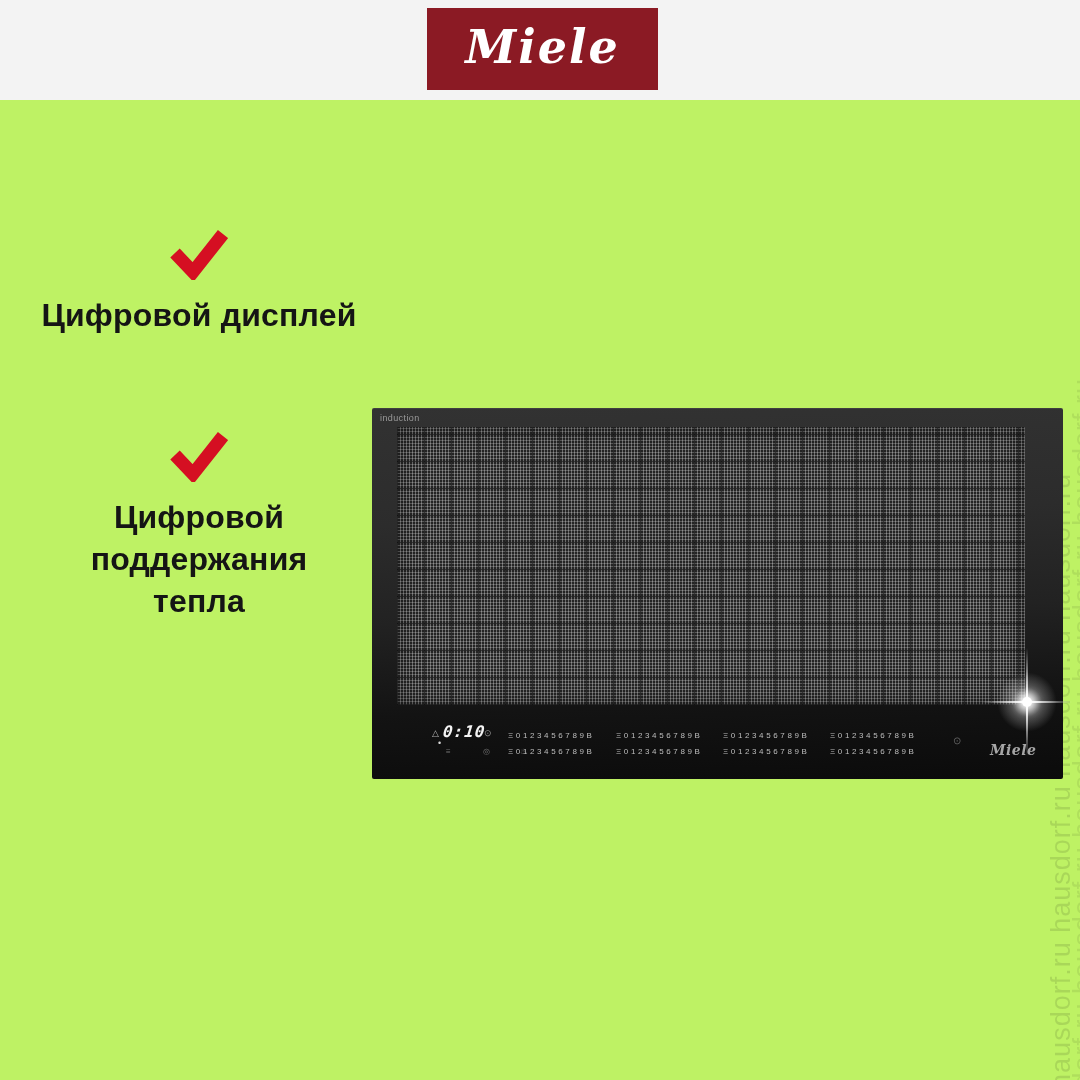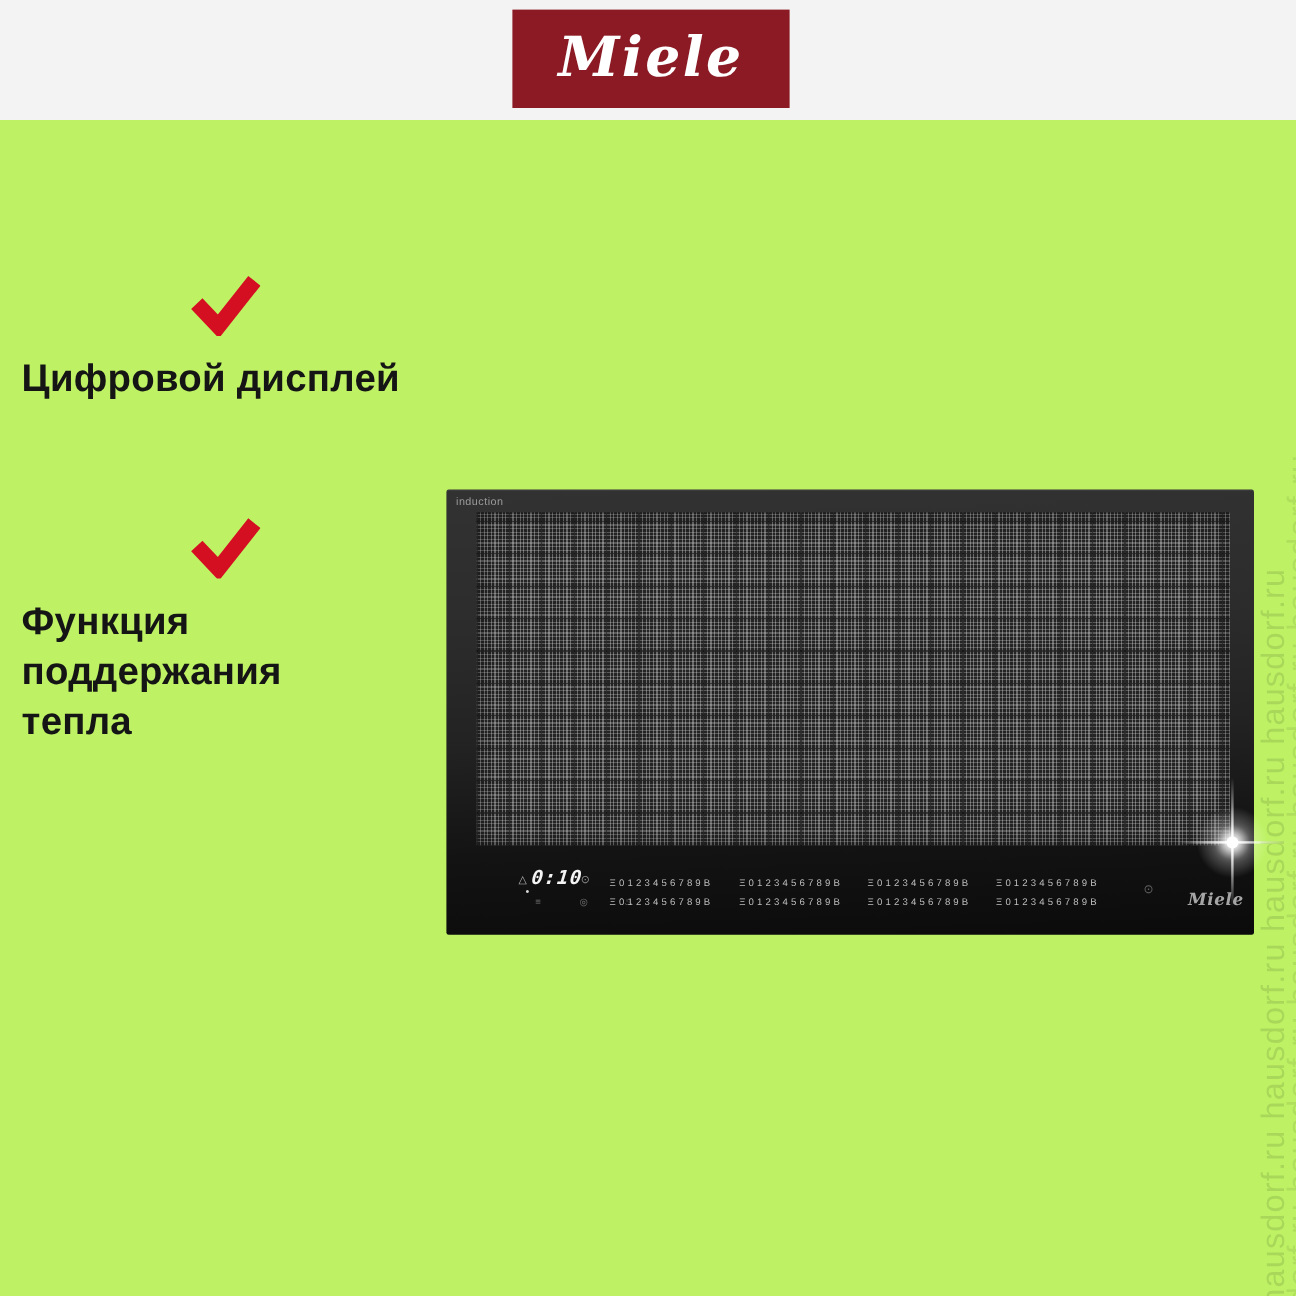--- a/index.html
+++ b/index.html
@@ -13,30 +13,30 @@
   .logo-text{font-family:"DejaVu Serif",serif;font-weight:bold;font-style:italic;
              font-size:46px;color:#ffffff;letter-spacing:2px;padding-bottom:5px;}
 
   
   .wm{position:absolute;transform-origin:0 0;transform:rotate(-90deg);white-space:nowrap;
       font-size:27px;letter-spacing:1px;z-index:1;user-select:none;}
   .wm-a{left:1046px;top:1245px;color:rgba(0,0,0,0.11);}
   .wm-b{left:1068px;top:1150px;color:rgba(0,0,0,0.08);}
 
   
-  .feature{position:absolute;left:18px;width:340px;z-index:2;}
+  .feature{position:absolute;left:29px;width:340px;text-align:center;z-index:2;}
   .f1{top:226px}.f2{top:428px}.f3{top:706px}
   .check{display:block;margin:0 auto 14px auto;}
   .flabel{font-size:32px;line-height:42px;font-weight:bold;color:#151515;
           white-space:pre-line;letter-spacing:0.2px;}
 
   
   .cooktop{position:absolute;left:372px;top:408px;width:673px;height:371px;z-index:2;
            background:linear-gradient(178deg,#323232 0%,#2c2c2c 30%,#222222 55%,#131313 78%,#0b0b0b 100%);
-           box-shadow:inset 0 1px 0 rgba(255,255,255,0.07);border-radius:2px;}
+           box-shadow:inset 0 1px 0 rgba(255,255,255,0.07);border-radius:2px;padding-left:18px;}
   .induction{position:absolute;left:8px;top:5px;font-size:9px;color:#9a9a9a;letter-spacing:0.4px;}
   .grid{position:absolute;left:25px;top:19px;width:628px;height:278px;background-color:#242424;
         background-image:
           repeating-linear-gradient(90deg, rgba(0,0,0,0.60) 0px, rgba(0,0,0,0.60) 1px, transparent 1px, transparent 27px),
           repeating-linear-gradient(0deg,  rgba(0,0,0,0.60) 0px, rgba(0,0,0,0.60) 1px, transparent 1px, transparent 27px),
           repeating-linear-gradient(90deg, rgba(255,255,255,0.32) 0px, rgba(255,255,255,0.32) 1px, transparent 1px, transparent 3px),
           repeating-linear-gradient(0deg,  rgba(255,255,255,0.24) 0px, rgba(255,255,255,0.24) 1px, transparent 1px, transparent 3px);
         box-shadow:inset 0 0 26px rgba(0,0,0,0.35);}
 
   
@@ -88,21 +88,21 @@
     <svg class="check" viewBox="0 0 58 54" width="58" height="54">
       <polyline points="5,27 23,46 53,8" fill="none" stroke-width="13" stroke="#d50f22"></polyline>
     </svg>
     <div class="flabel">Цифровой дисплей</div>
   </div>
 
   <div class="feature f2">
     <svg class="check" viewBox="0 0 58 54" width="58" height="54">
       <polyline points="5,27 23,46 53,8" fill="none" stroke-width="13" stroke="#d50f22"></polyline>
     </svg>
-    <div class="flabel">Функция
+    <div class="flabel">Цифровой
 поддержания
 тепла</div>
   </div>
 
 
   <div class="cooktop">
     <span class="induction">induction</span>
     <div class="grid"></div>
 
     <div class="clock-unit">

